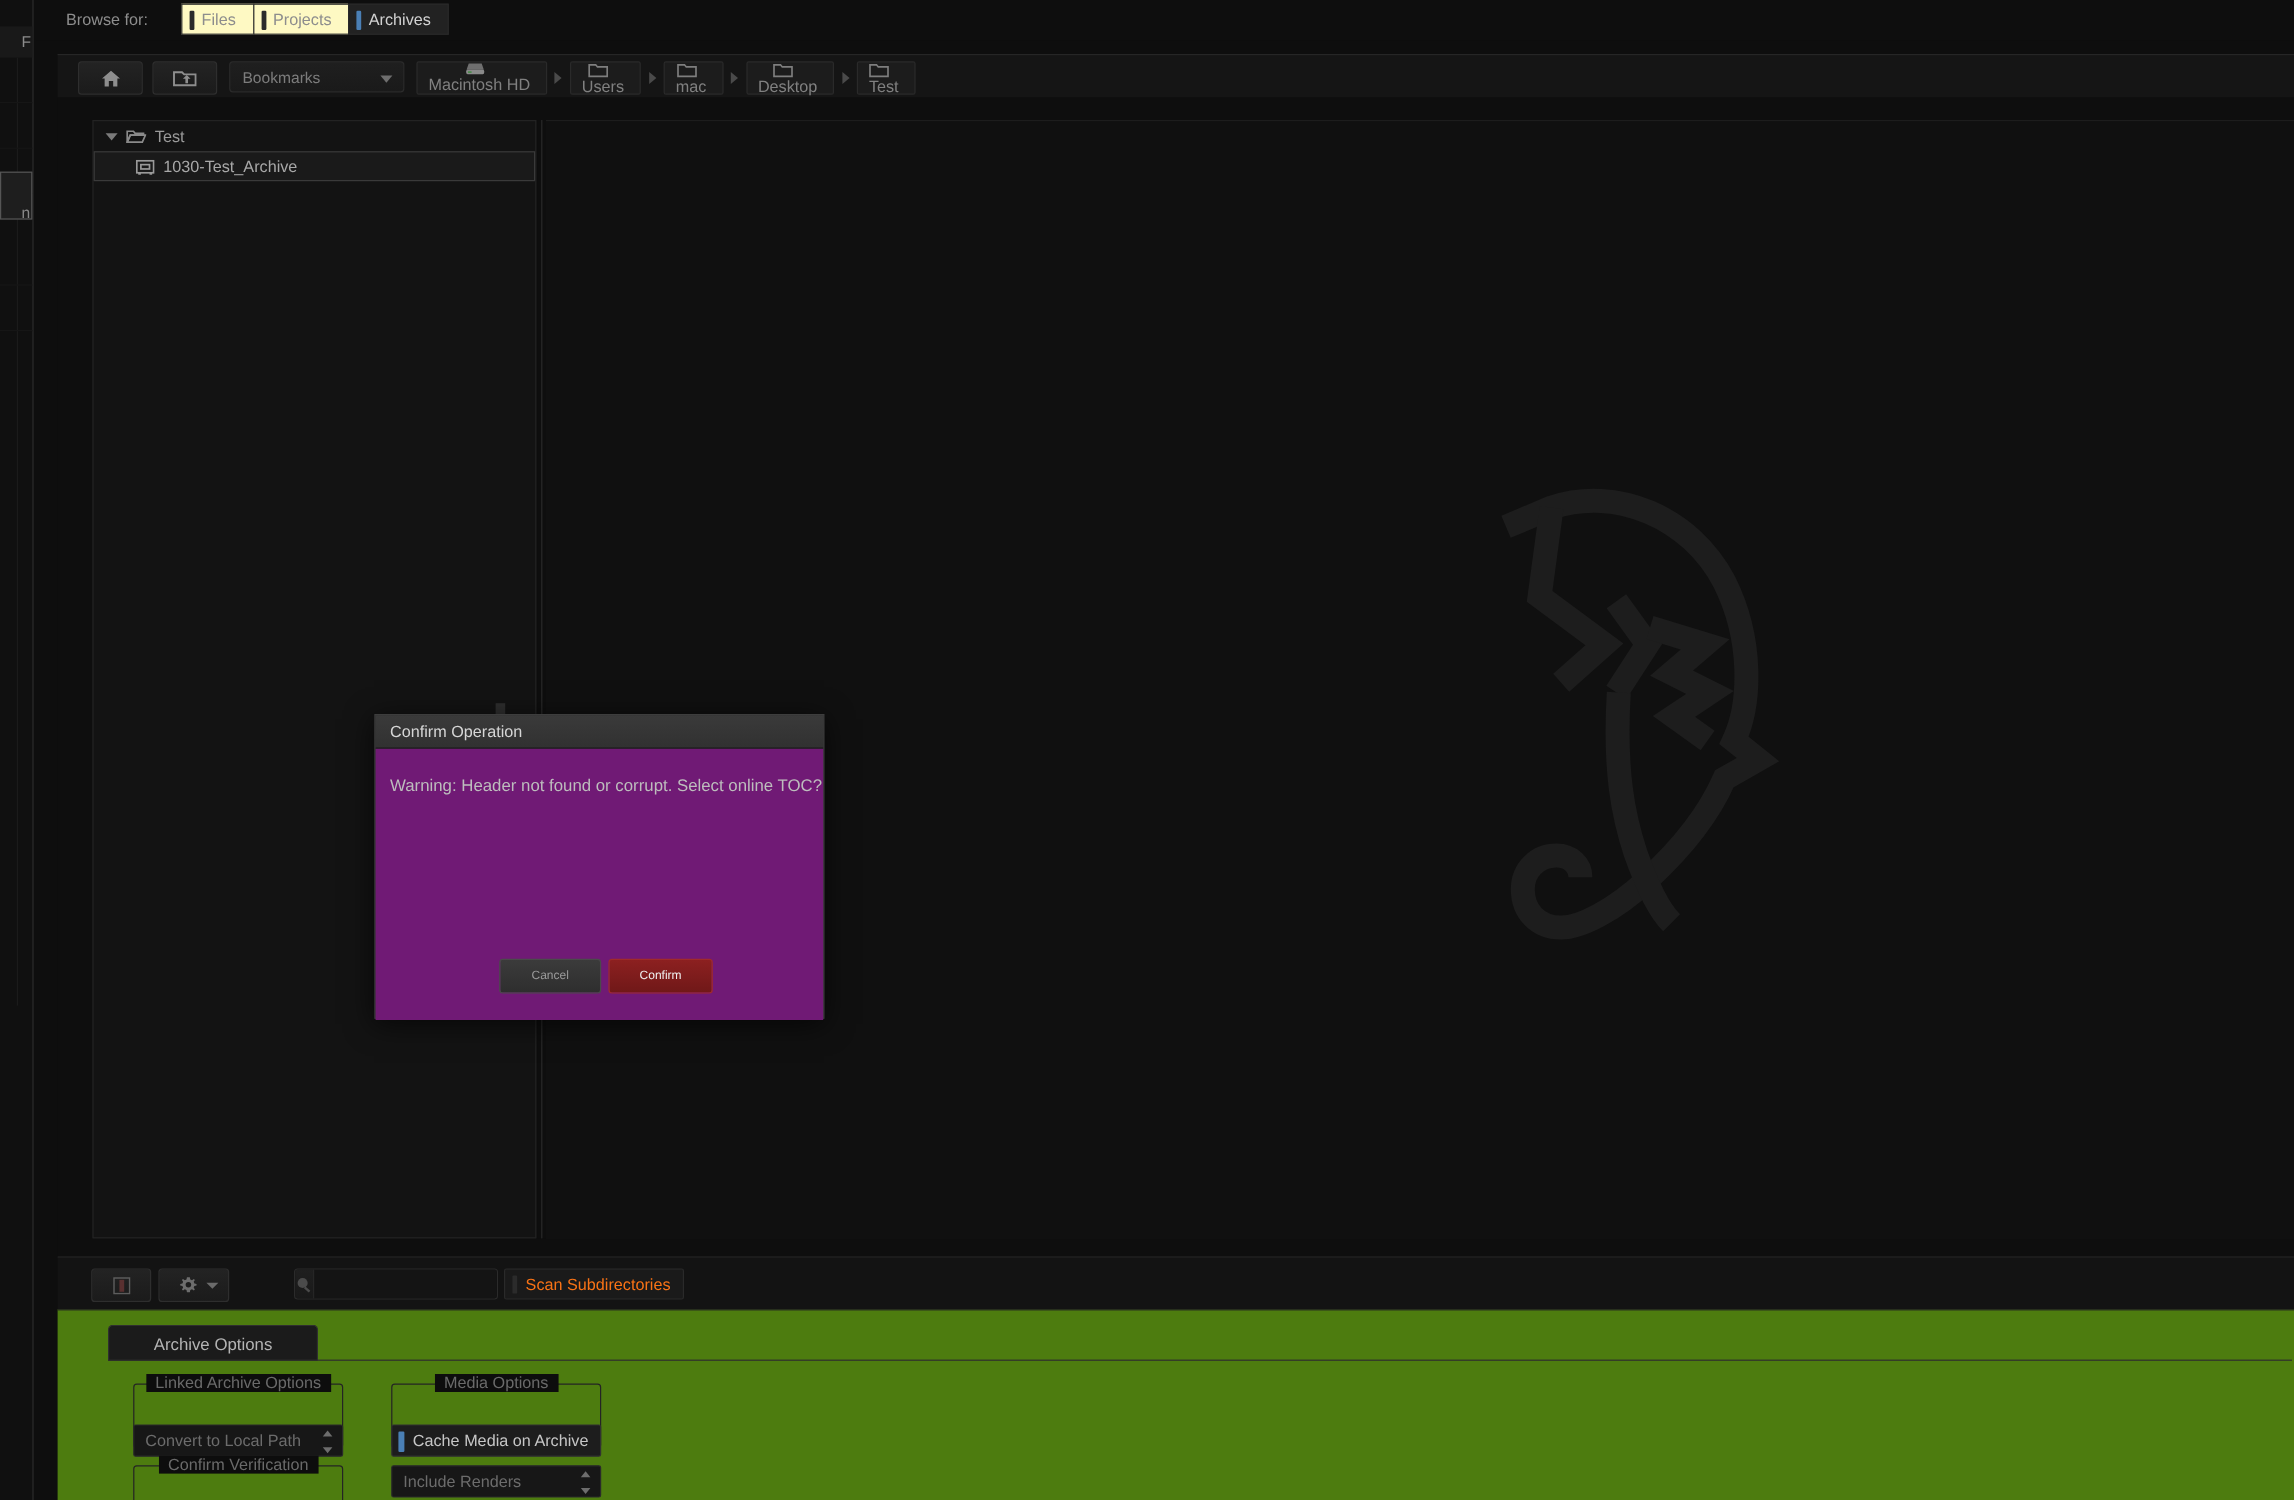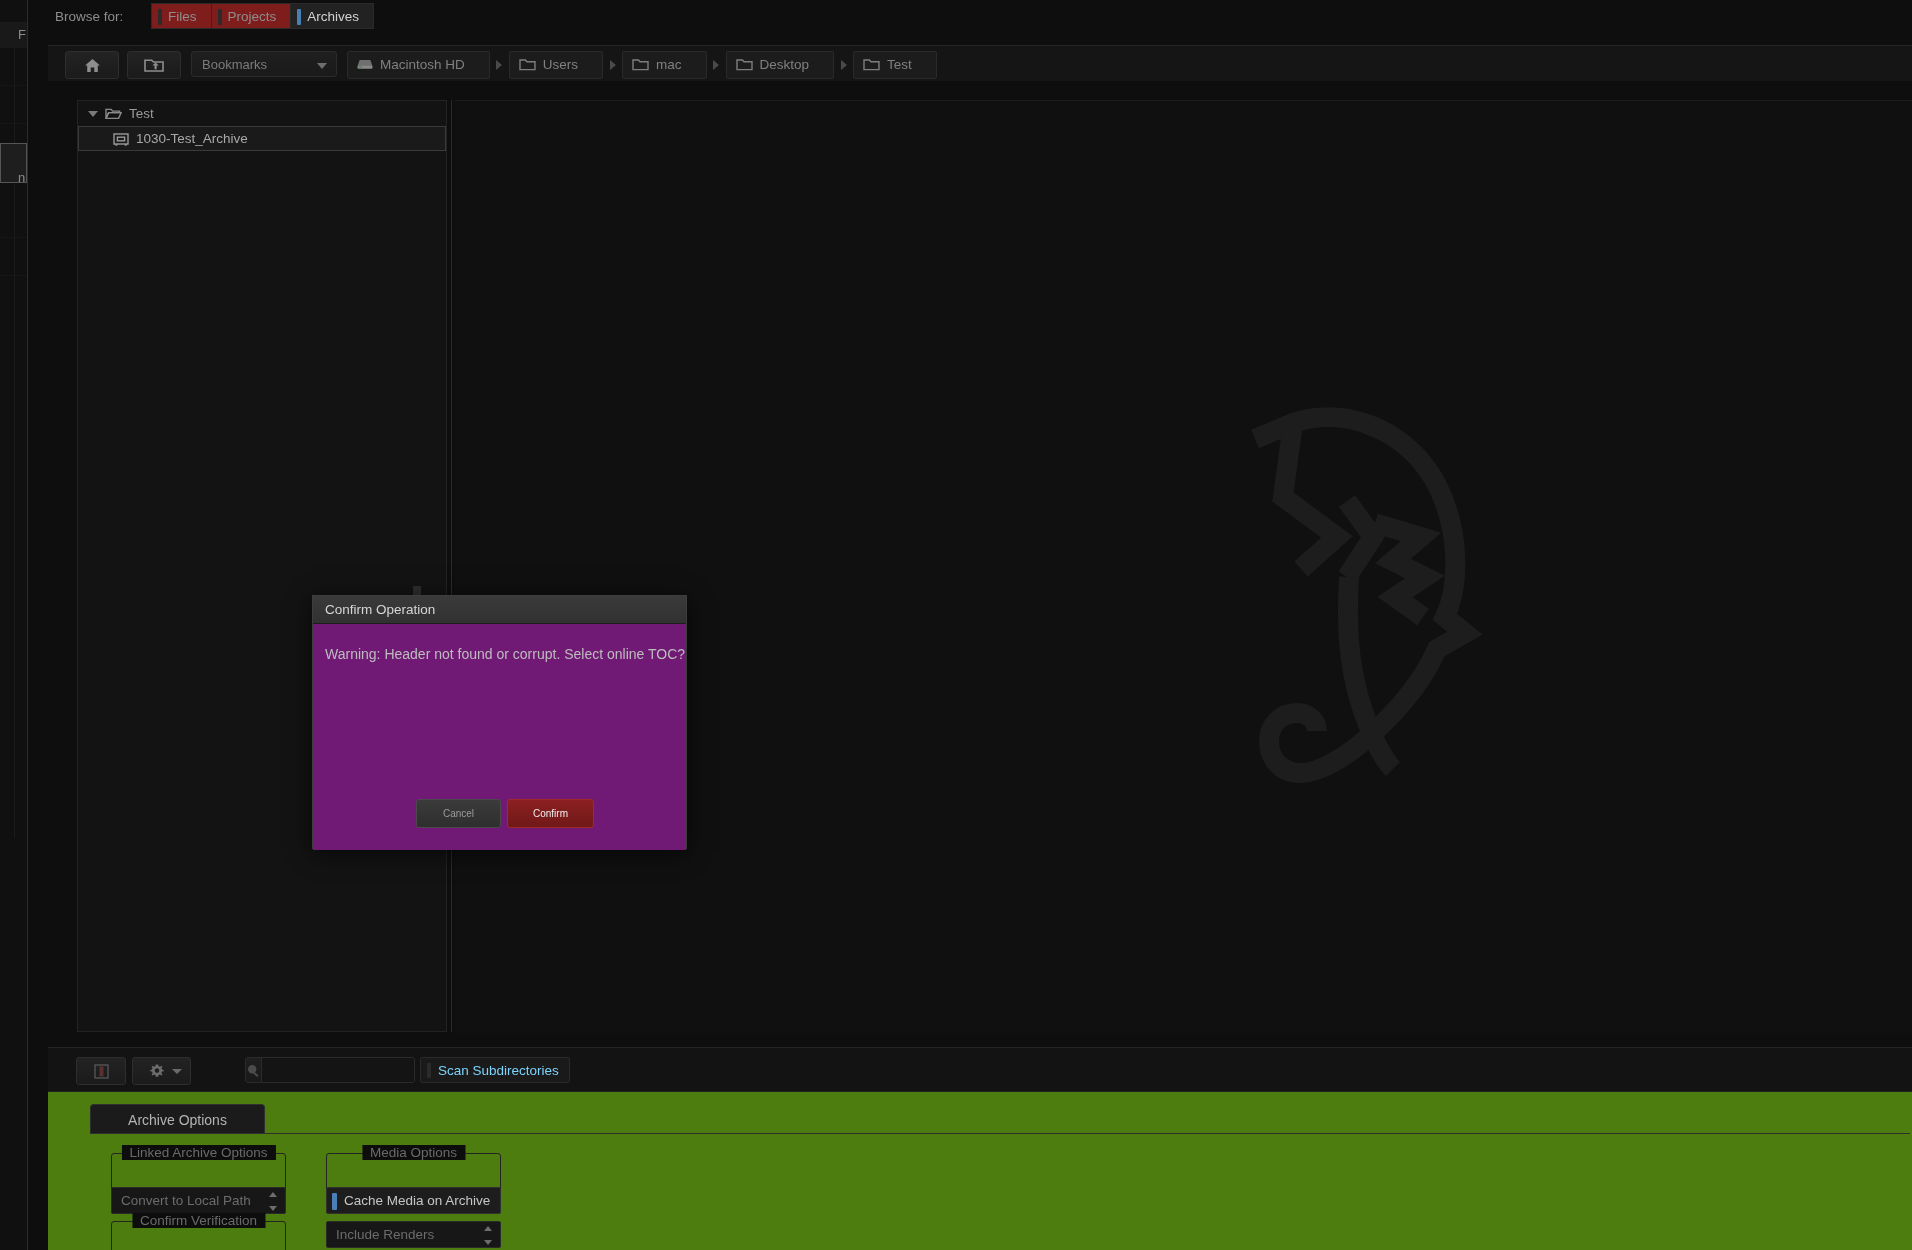--- a/index.html
+++ b/index.html
@@ -102,21 +102,21 @@
   }
   .seg-group {
     position: absolute;
     left: 121px; top: 3px;
     height: 26px;
     display: flex;
   }
   .seg {
     position: relative;
     height: 26px;
-    background: #7f1d1d;
+    background: #fef9c3;
     border: 1px solid #2a2a2a;
     border-right: none;
     color: #8d8d8d;
     font-size: 13.5px;
     display: flex;
     align-items: center;
     padding: 0 14px 0 16px;
     box-sizing: border-box;
     white-space: nowrap;
   }
@@ -186,23 +186,24 @@
   }
   .crumb {
     height: 28px;
     background: #1c1c1c;
     border: 1px solid #2a2a2a;
     border-radius: 2px;
     color: #808080;
     font-size: 13.5px;
     display: flex;
     align-items: center;
-    padding: 0 24px 0 9px;
-    box-sizing: border-box;
-    white-space: nowrap;
+    padding: 0 13px 0 9px;
+    box-sizing: border-box;
+    white-space: nowrap;
+    flex-direction: column;
   }
   .crumb .ic { margin-right: 7px; display: flex; align-items: center; }
   .crumb-sep {
     width: 19px;
     display: flex;
     align-items: center;
     justify-content: center;
   }
   .crumb-sep i {
     width: 0; height: 0;
@@ -338,21 +339,21 @@
     font-family: "Liberation Sans", sans-serif;
     padding: 0 8px;
   }
   .scan-sub {
     position: absolute;
     left: 372px; top: 9px;
     width: 150px; height: 26px;
     background: #1a1a1a;
     border: 1px solid #2a2a2a;
     border-radius: 2px;
-    color: #7dd3fc;
+    color: #f97316;
     font-size: 13.5px;
     display: flex;
     align-items: center;
     padding-left: 17px;
     box-sizing: border-box;
     white-space: nowrap;
   }
   .scan-sub .pip {
     position: absolute;
     left: 6px; top: 5px;

